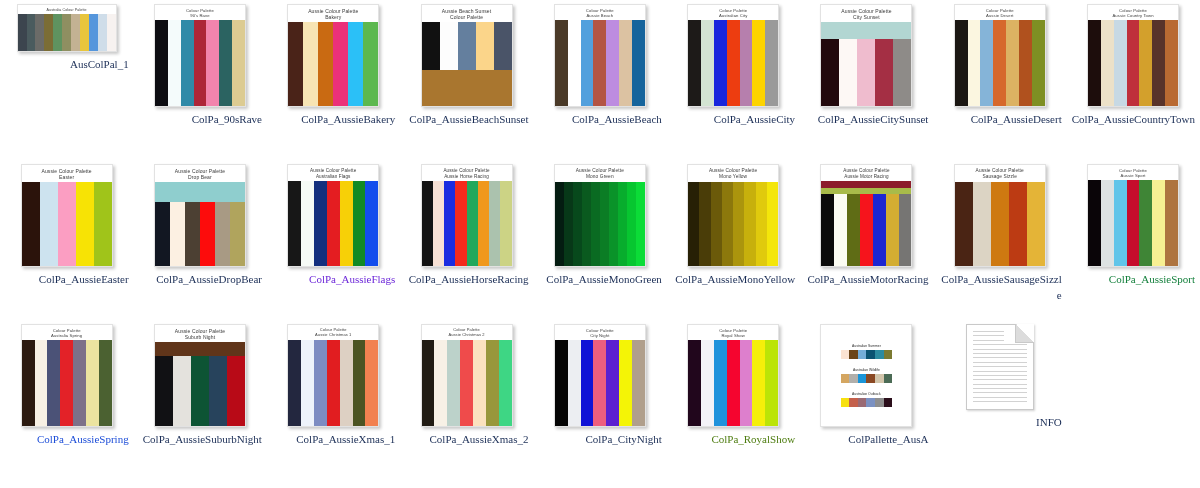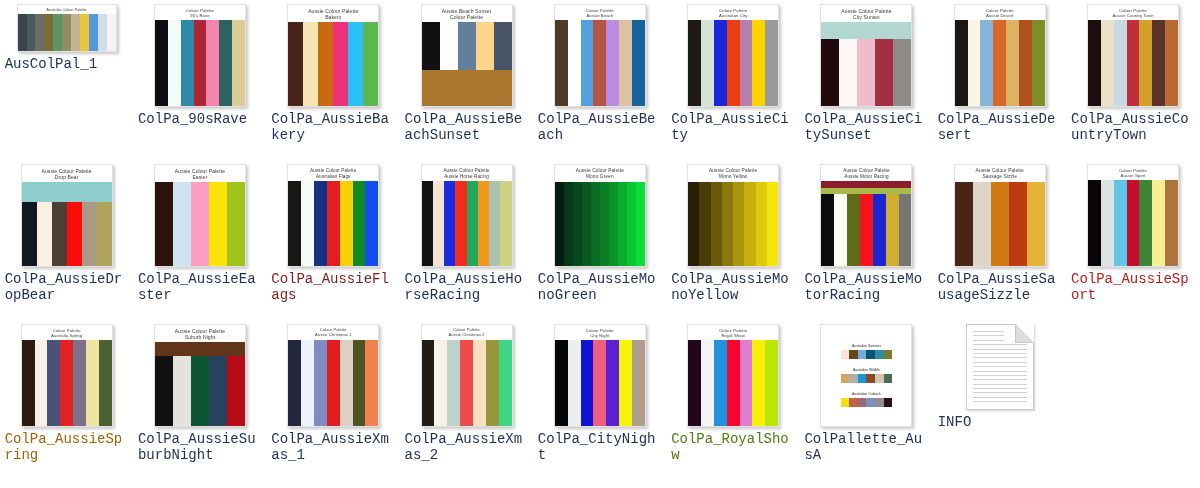--- a/index.html
+++ b/index.html
@@ -54,27 +54,27 @@
     flex:1 1 auto;
     display:flex;
     width:100%;
     min-height:0;
   }
   .swatch-area > i{display:block;height:100%;}
   
   .band{width:100%;flex:0 0 auto;}
   .fname{
     margin-top:5px;
-    font-size:14px;
+    font-size:11px;
     line-height:15.5px;
     color:#1c2f57;
-    text-align:left;
+    text-align:right;
     width:124px;
     word-break:break-word;
-    font-family:Liberation Mono, monospace;
+    font-family:Liberation Serif, serif;
   }
   
   .txticon{
     position:relative;
     width:66px;height:84px;
     background:#ffffff;
     border:1px solid #c9c9c9;
     box-shadow:1px 1px 2px rgba(0,0,0,0.18);
   }
   .txticon .fold2{
@@ -268,67 +268,67 @@
             <i title="" style="background: rgb(185, 106, 50); flex: 1 1 0px;"></i>
           </div>
         </div>
       </div>
       <div class="fname" style="color: rgb(28, 47, 87);">ColPa_AussieCountryTown</div>
     </div>
     <div class="cell">
       <div class="thumb-wrap">
         <div class="doc" style="width: 92px; height: 103px;">
           <div class="doc-title" style="font-size: 5px;">Aussie Colour Palette
+Easter</div>
+          <div class="swatch-area">
+            <i title="" style="background: rgb(43, 19, 11); flex: 1 1 0px;"></i>
+            <i title="" style="background: rgb(205, 227, 239); flex: 1 1 0px;"></i>
+            <i title="" style="background: rgb(251, 158, 194); flex: 1 1 0px;"></i>
+            <i title="" style="background: rgb(247, 227, 5); flex: 1 1 0px;"></i>
+            <i title="" style="background: rgb(160, 196, 26); flex: 1 1 0px;"></i>
+          </div>
+        </div>
+      </div>
+      <div class="fname" style="color: rgb(28, 47, 87);">ColPa_AussieEaster</div>
+    </div>
+    <div class="cell">
+      <div class="thumb-wrap">
+        <div class="doc" style="width: 92px; height: 103px;">
+          <div class="doc-title" style="font-size: 5px;">Aussie Colour Palette
 Drop Bear</div>
           <div class="band" style="background: rgb(143, 206, 206); height: 20%;"></div>
           <div class="swatch-area">
             <i title="" style="background: rgb(18, 23, 34); flex: 1 1 0px;"></i>
             <i title="" style="background: rgb(252, 240, 226); flex: 1 1 0px;"></i>
             <i title="" style="background: rgb(76, 64, 51); flex: 1 1 0px;"></i>
             <i title="" style="background: rgb(253, 12, 12); flex: 1 1 0px;"></i>
             <i title="" style="background: rgb(168, 154, 132); flex: 1 1 0px;"></i>
             <i title="" style="background: rgb(176, 164, 93); flex: 1 1 0px;"></i>
           </div>
         </div>
       </div>
       <div class="fname" style="color: rgb(28, 47, 87);">ColPa_AussieDropBear</div>
-    </div>
-    <div class="cell">
-      <div class="thumb-wrap">
-        <div class="doc" style="width: 92px; height: 103px;">
-          <div class="doc-title" style="font-size: 5px;">Aussie Colour Palette
-Easter</div>
-          <div class="swatch-area">
-            <i title="" style="background: rgb(43, 19, 11); flex: 1 1 0px;"></i>
-            <i title="" style="background: rgb(205, 227, 239); flex: 1 1 0px;"></i>
-            <i title="" style="background: rgb(251, 158, 194); flex: 1 1 0px;"></i>
-            <i title="" style="background: rgb(247, 227, 5); flex: 1 1 0px;"></i>
-            <i title="" style="background: rgb(160, 196, 26); flex: 1 1 0px;"></i>
-          </div>
-        </div>
-      </div>
-      <div class="fname" style="color: rgb(28, 47, 87);">ColPa_AussieEaster</div>
     </div>
     <div class="cell">
       <div class="thumb-wrap">
         <div class="doc" style="width: 92px; height: 103px;">
           <div class="doc-title" style="font-size: 4.6px;">Aussie Colour Palette
 Australian Flags</div>
           <div class="swatch-area">
             <i title="" style="background: rgb(23, 23, 23); flex: 1 1 0px;"></i>
             <i title="" style="background: rgb(246, 251, 246); flex: 1 1 0px;"></i>
             <i title="" style="background: rgb(20, 48, 126); flex: 1 1 0px;"></i>
             <i title="" style="background: rgb(228, 29, 33); flex: 1 1 0px;"></i>
             <i title="" style="background: rgb(247, 208, 7); flex: 1 1 0px;"></i>
             <i title="" style="background: rgb(18, 138, 36); flex: 1 1 0px;"></i>
             <i title="" style="background: rgb(19, 77, 237); flex: 1 1 0px;"></i>
           </div>
         </div>
       </div>
-      <div class="fname" style="color: #7f1d1d;">ColPa_AussieFlags</div>
+      <div class="fname" style="color: #6d28d9;">ColPa_AussieFlags</div>
     </div>
     <div class="cell">
       <div class="thumb-wrap">
         <div class="doc" style="width: 92px; height: 103px;">
           <div class="doc-title" style="font-size: 4.6px;">Aussie Colour Palette
 Aussie Horse Racing</div>
           <div class="swatch-area">
             <i title="" style="background: rgb(19, 19, 19); flex: 1 1 0px;"></i>
             <i title="" style="background: rgb(247, 225, 213); flex: 1 1 0px;"></i>
             <i title="" style="background: rgb(27, 44, 224); flex: 1 1 0px;"></i>
@@ -427,39 +427,39 @@
             <i title="" style="background: rgb(10, 5, 8); flex: 1 1 0px;"></i>
             <i title="" style="background: rgb(221, 226, 226); flex: 1 1 0px;"></i>
             <i title="" style="background: rgb(97, 197, 233); flex: 1 1 0px;"></i>
             <i title="" style="background: rgb(198, 12, 44); flex: 1 1 0px;"></i>
             <i title="" style="background: rgb(63, 133, 54); flex: 1 1 0px;"></i>
             <i title="" style="background: rgb(247, 240, 147); flex: 1 1 0px;"></i>
             <i title="" style="background: rgb(174, 116, 64); flex: 1 1 0px;"></i>
           </div>
         </div>
       </div>
-      <div class="fname" style="color: #b91c1c;">ColPa_AussieSport</div>
+      <div class="fname" style="color: #15803d;">ColPa_AussieSport</div>
     </div>
     <div class="cell">
       <div class="thumb-wrap">
         <div class="doc" style="width: 92px; height: 103px;">
           <div class="doc-title" style="font-size: 4.2px;">Colour Palette
 Australia Spring</div>
           <div class="swatch-area">
             <i title="" style="background: rgb(43, 26, 16); flex: 1 1 0px;"></i>
             <i title="" style="background: rgb(247, 240, 228); flex: 1 1 0px;"></i>
             <i title="" style="background: rgb(75, 82, 119); flex: 1 1 0px;"></i>
             <i title="" style="background: rgb(227, 34, 40); flex: 1 1 0px;"></i>
             <i title="" style="background: rgb(125, 113, 137); flex: 1 1 0px;"></i>
             <i title="" style="background: rgb(236, 228, 160); flex: 1 1 0px;"></i>
             <i title="" style="background: rgb(75, 97, 49); flex: 1 1 0px;"></i>
           </div>
         </div>
       </div>
-      <div class="fname" style="color: #a16207;">ColPa_AussieSpring</div>
+      <div class="fname" style="color: #1d4ed8;">ColPa_AussieSpring</div>
     </div>
     <div class="cell">
       <div class="thumb-wrap">
         <div class="doc" style="width: 92px; height: 103px;">
           <div class="doc-title" style="font-size: 5px;">Aussie Colour Palette
 Suburb Night</div>
           <div class="band" style="background: rgb(96, 53, 26); height: 14%;"></div>
           <div class="swatch-area">
             <i title="" style="background: rgb(17, 17, 20); flex: 1 1 0px;"></i>
             <i title="" style="background: rgb(228, 226, 221); flex: 1 1 0px;"></i>

